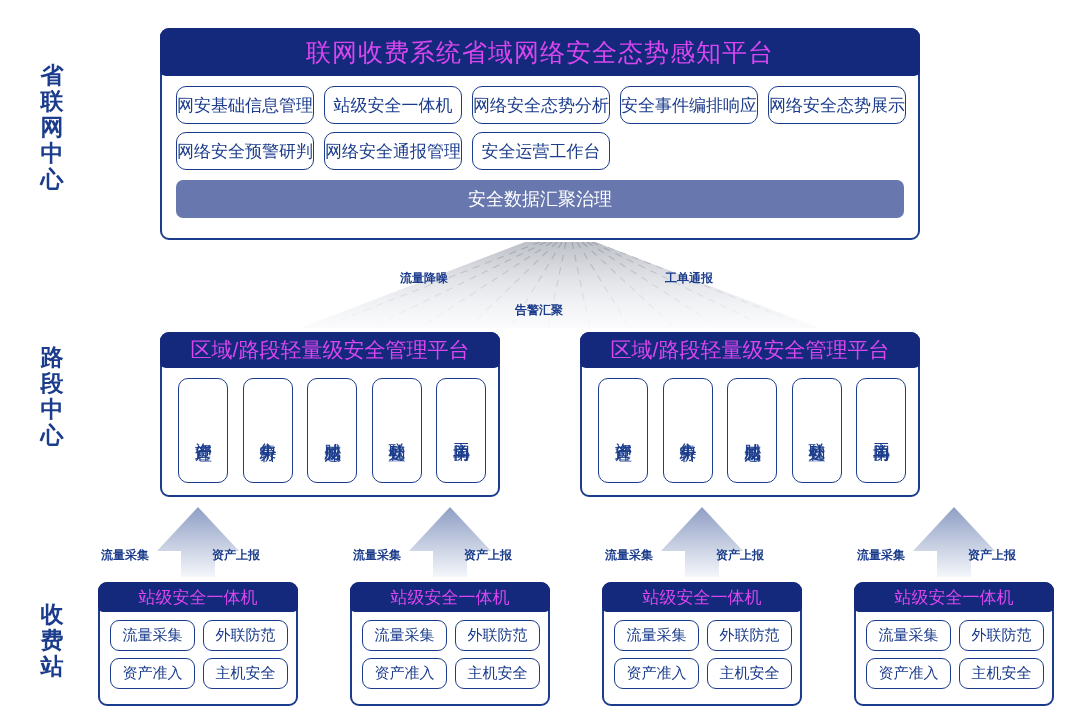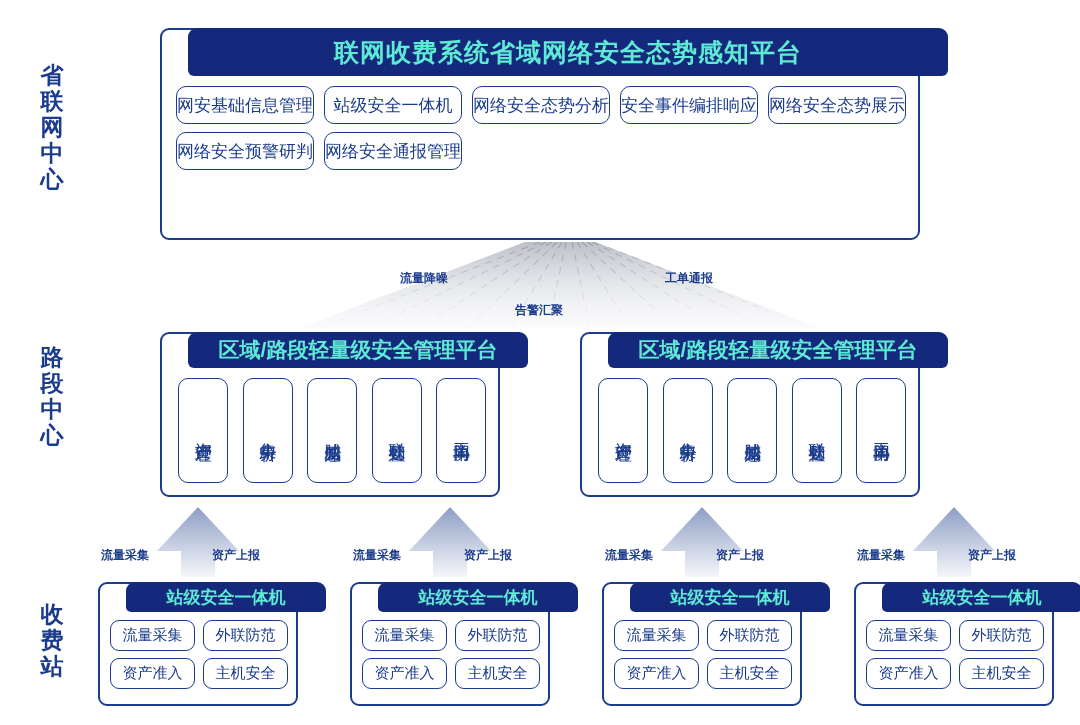--- a/index.html
+++ b/index.html
@@ -29,27 +29,26 @@
   
   .panel{
     position:absolute;
     border:2px solid #1B3C8C;
     border-radius:9px;
     background:#ffffff;
     box-sizing:border-box;
   }
   .panel-head{
     background:#15297C;
-    color:#5eead4;
-    font-weight:bold;
+    color:#d946ef;
+    font-weight:normal;
     display:flex;
     align-items:center;
     justify-content:center;
     box-sizing:border-box;
-    margin-left:28px;
   }
 
   
   #province-panel{left:160px;top:28px;width:760px;height:212px;}
   #province-head{
     position:absolute;left:-2px;top:-2px;width:760px;height:48px;
     border-radius:9px 9px 6px 6px;
     font-size:25px;
     letter-spacing:1px;
   }
@@ -180,22 +179,24 @@
     <div class="panel-head" id="province-head">联网收费系统省域网络安全态势感知平台</div>
 
     <div class="mod-grid">
       <div class="mod-btn">网安基础信息管理</div>
       <div class="mod-btn">站级安全一体机</div>
       <div class="mod-btn">网络安全态势分析</div>
       <div class="mod-btn">安全事件编排响应</div>
       <div class="mod-btn">网络安全态势展示</div>
       <div class="mod-btn">网络安全预警研判</div>
       <div class="mod-btn">网络安全通报管理</div>
-    </div>
-
+      <div class="mod-btn">安全运营工作台</div>
+    </div>
+
+    <div id="data-bar">安全数据汇聚治理</div>
   </div>
 
   <svg id="funnel" viewBox="0 0 520 90">
     <defs>
       <linearGradient id="funnelGrad" x1="0" y1="0" x2="0" y2="1">
         <stop offset="0%" stop-color="#b9bcc4" stop-opacity="0.95"></stop>
         <stop offset="45%" stop-color="#d9dbe1" stop-opacity="0.75"></stop>
         <stop offset="100%" stop-color="#f3f4f7" stop-opacity="0.35"></stop>
       </linearGradient>
       <linearGradient id="rayGrad" x1="0" y1="0" x2="0" y2="1">

